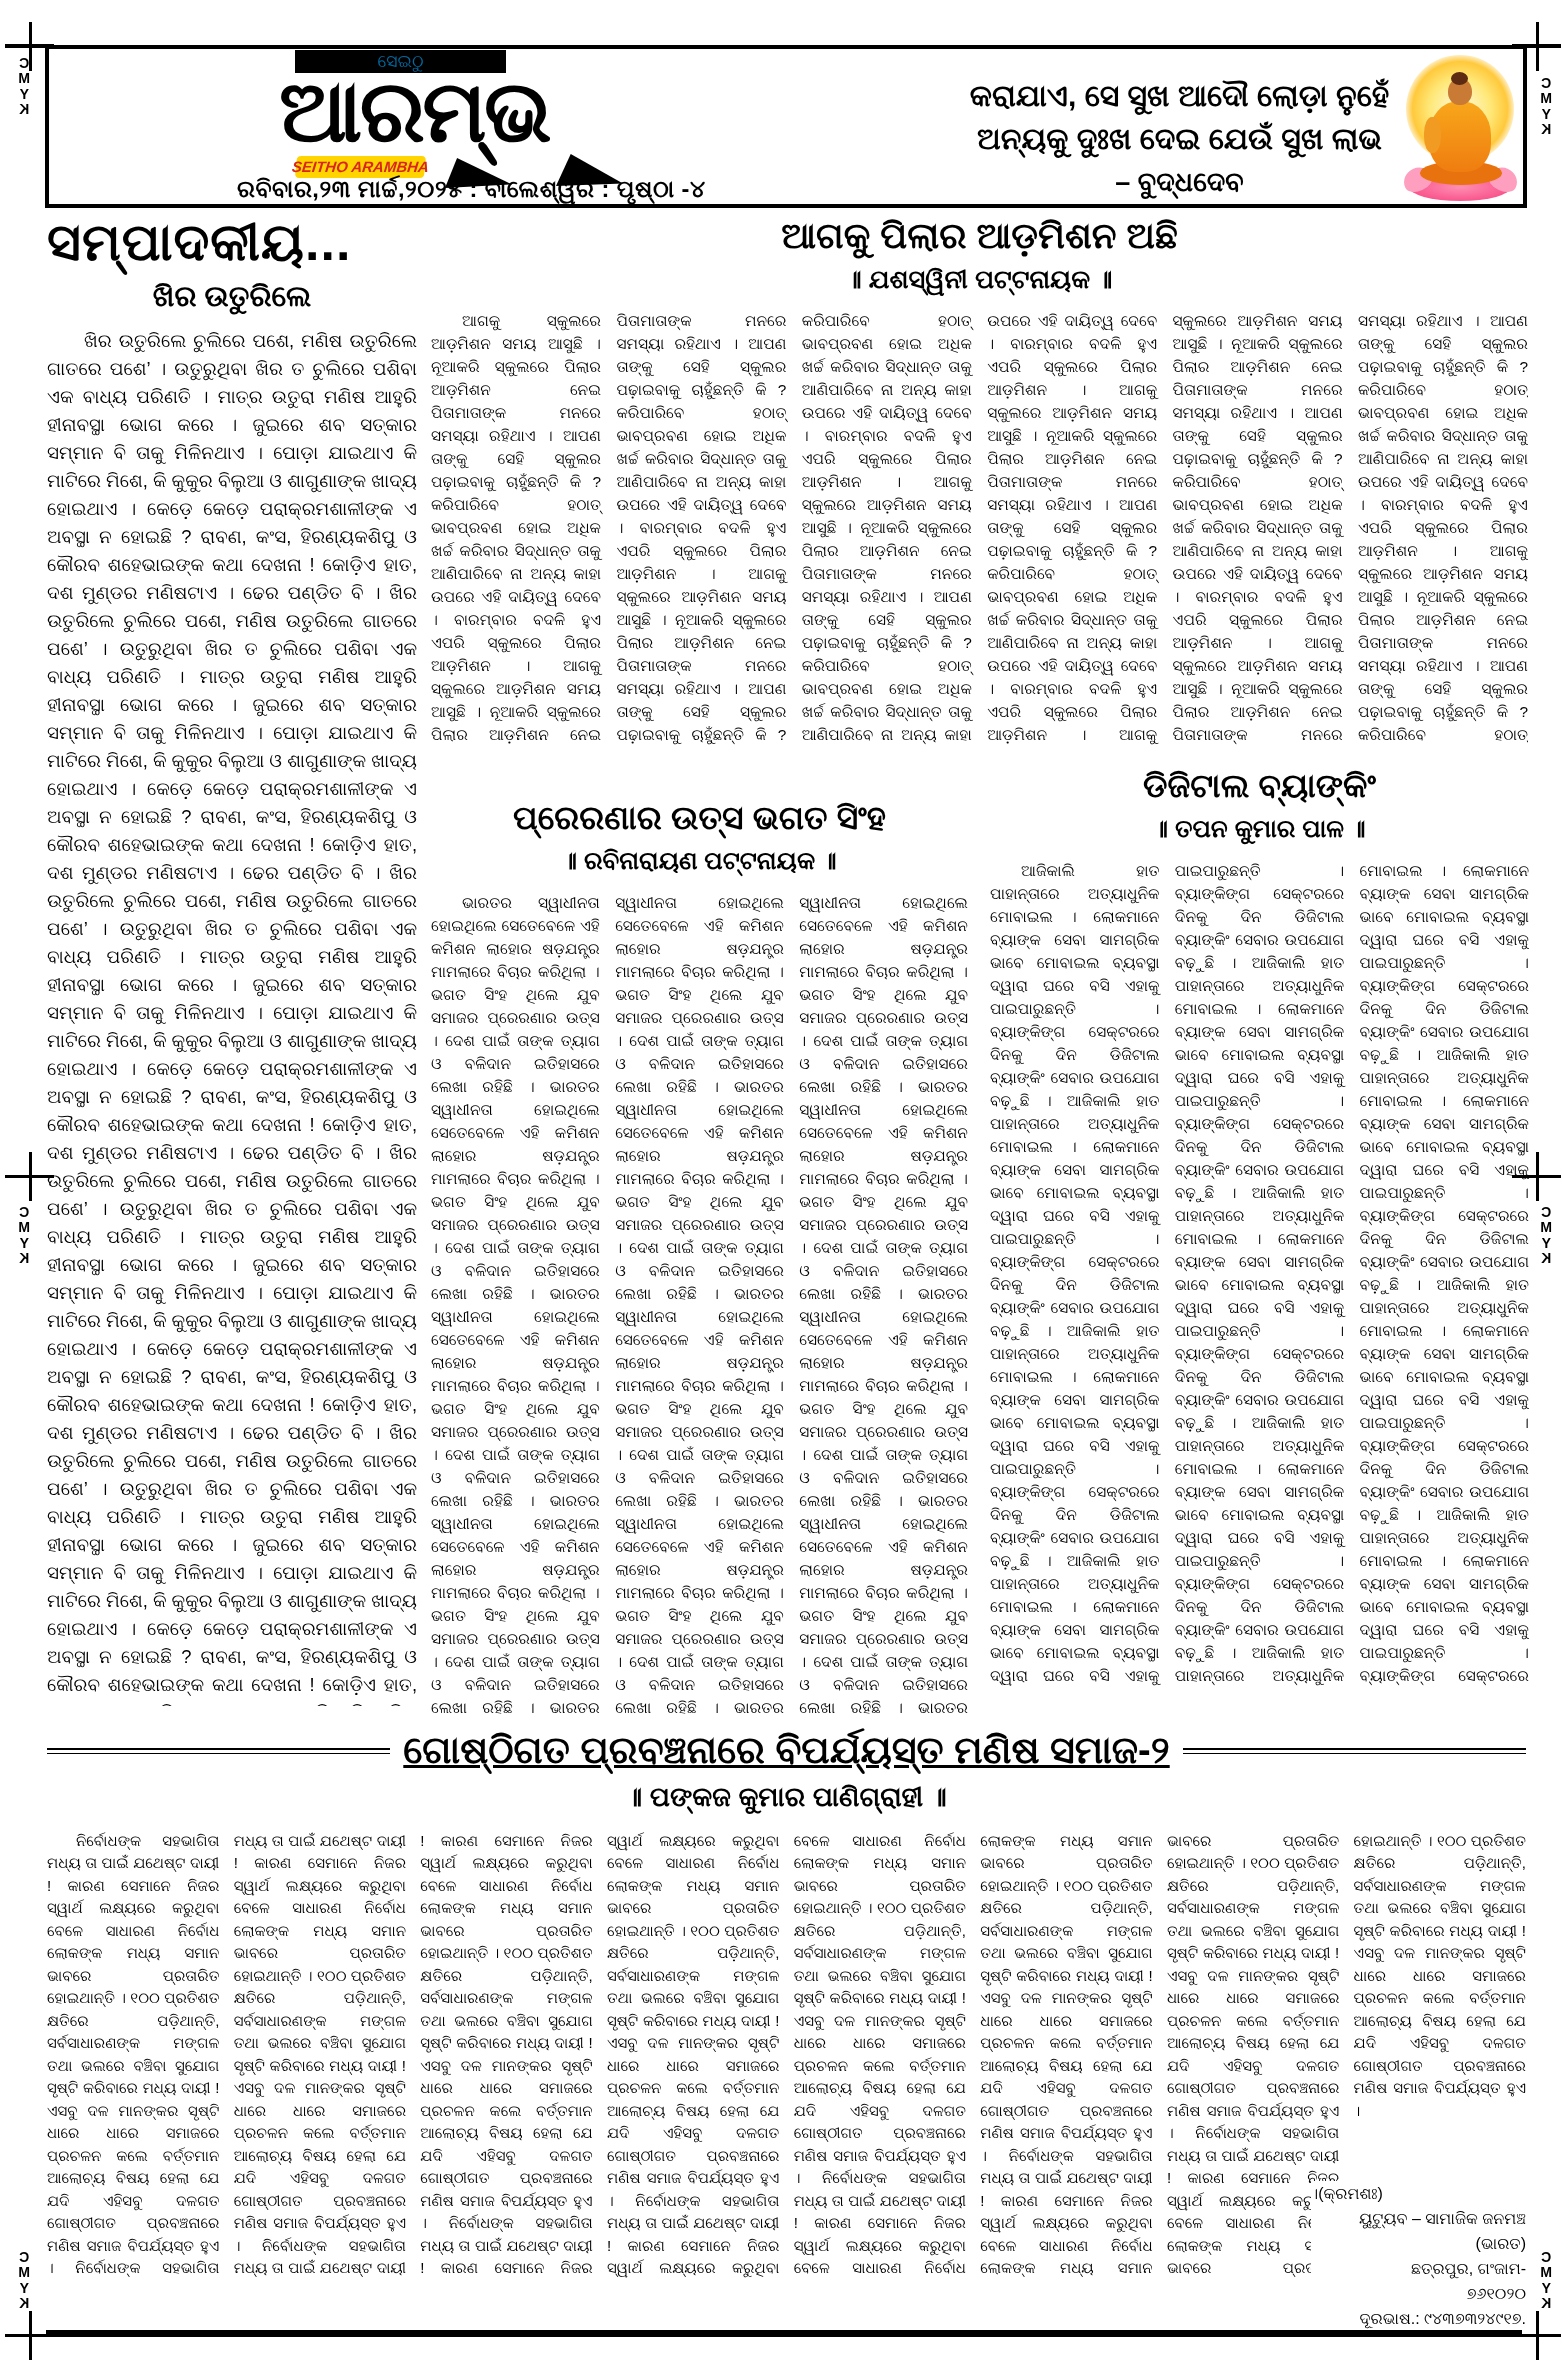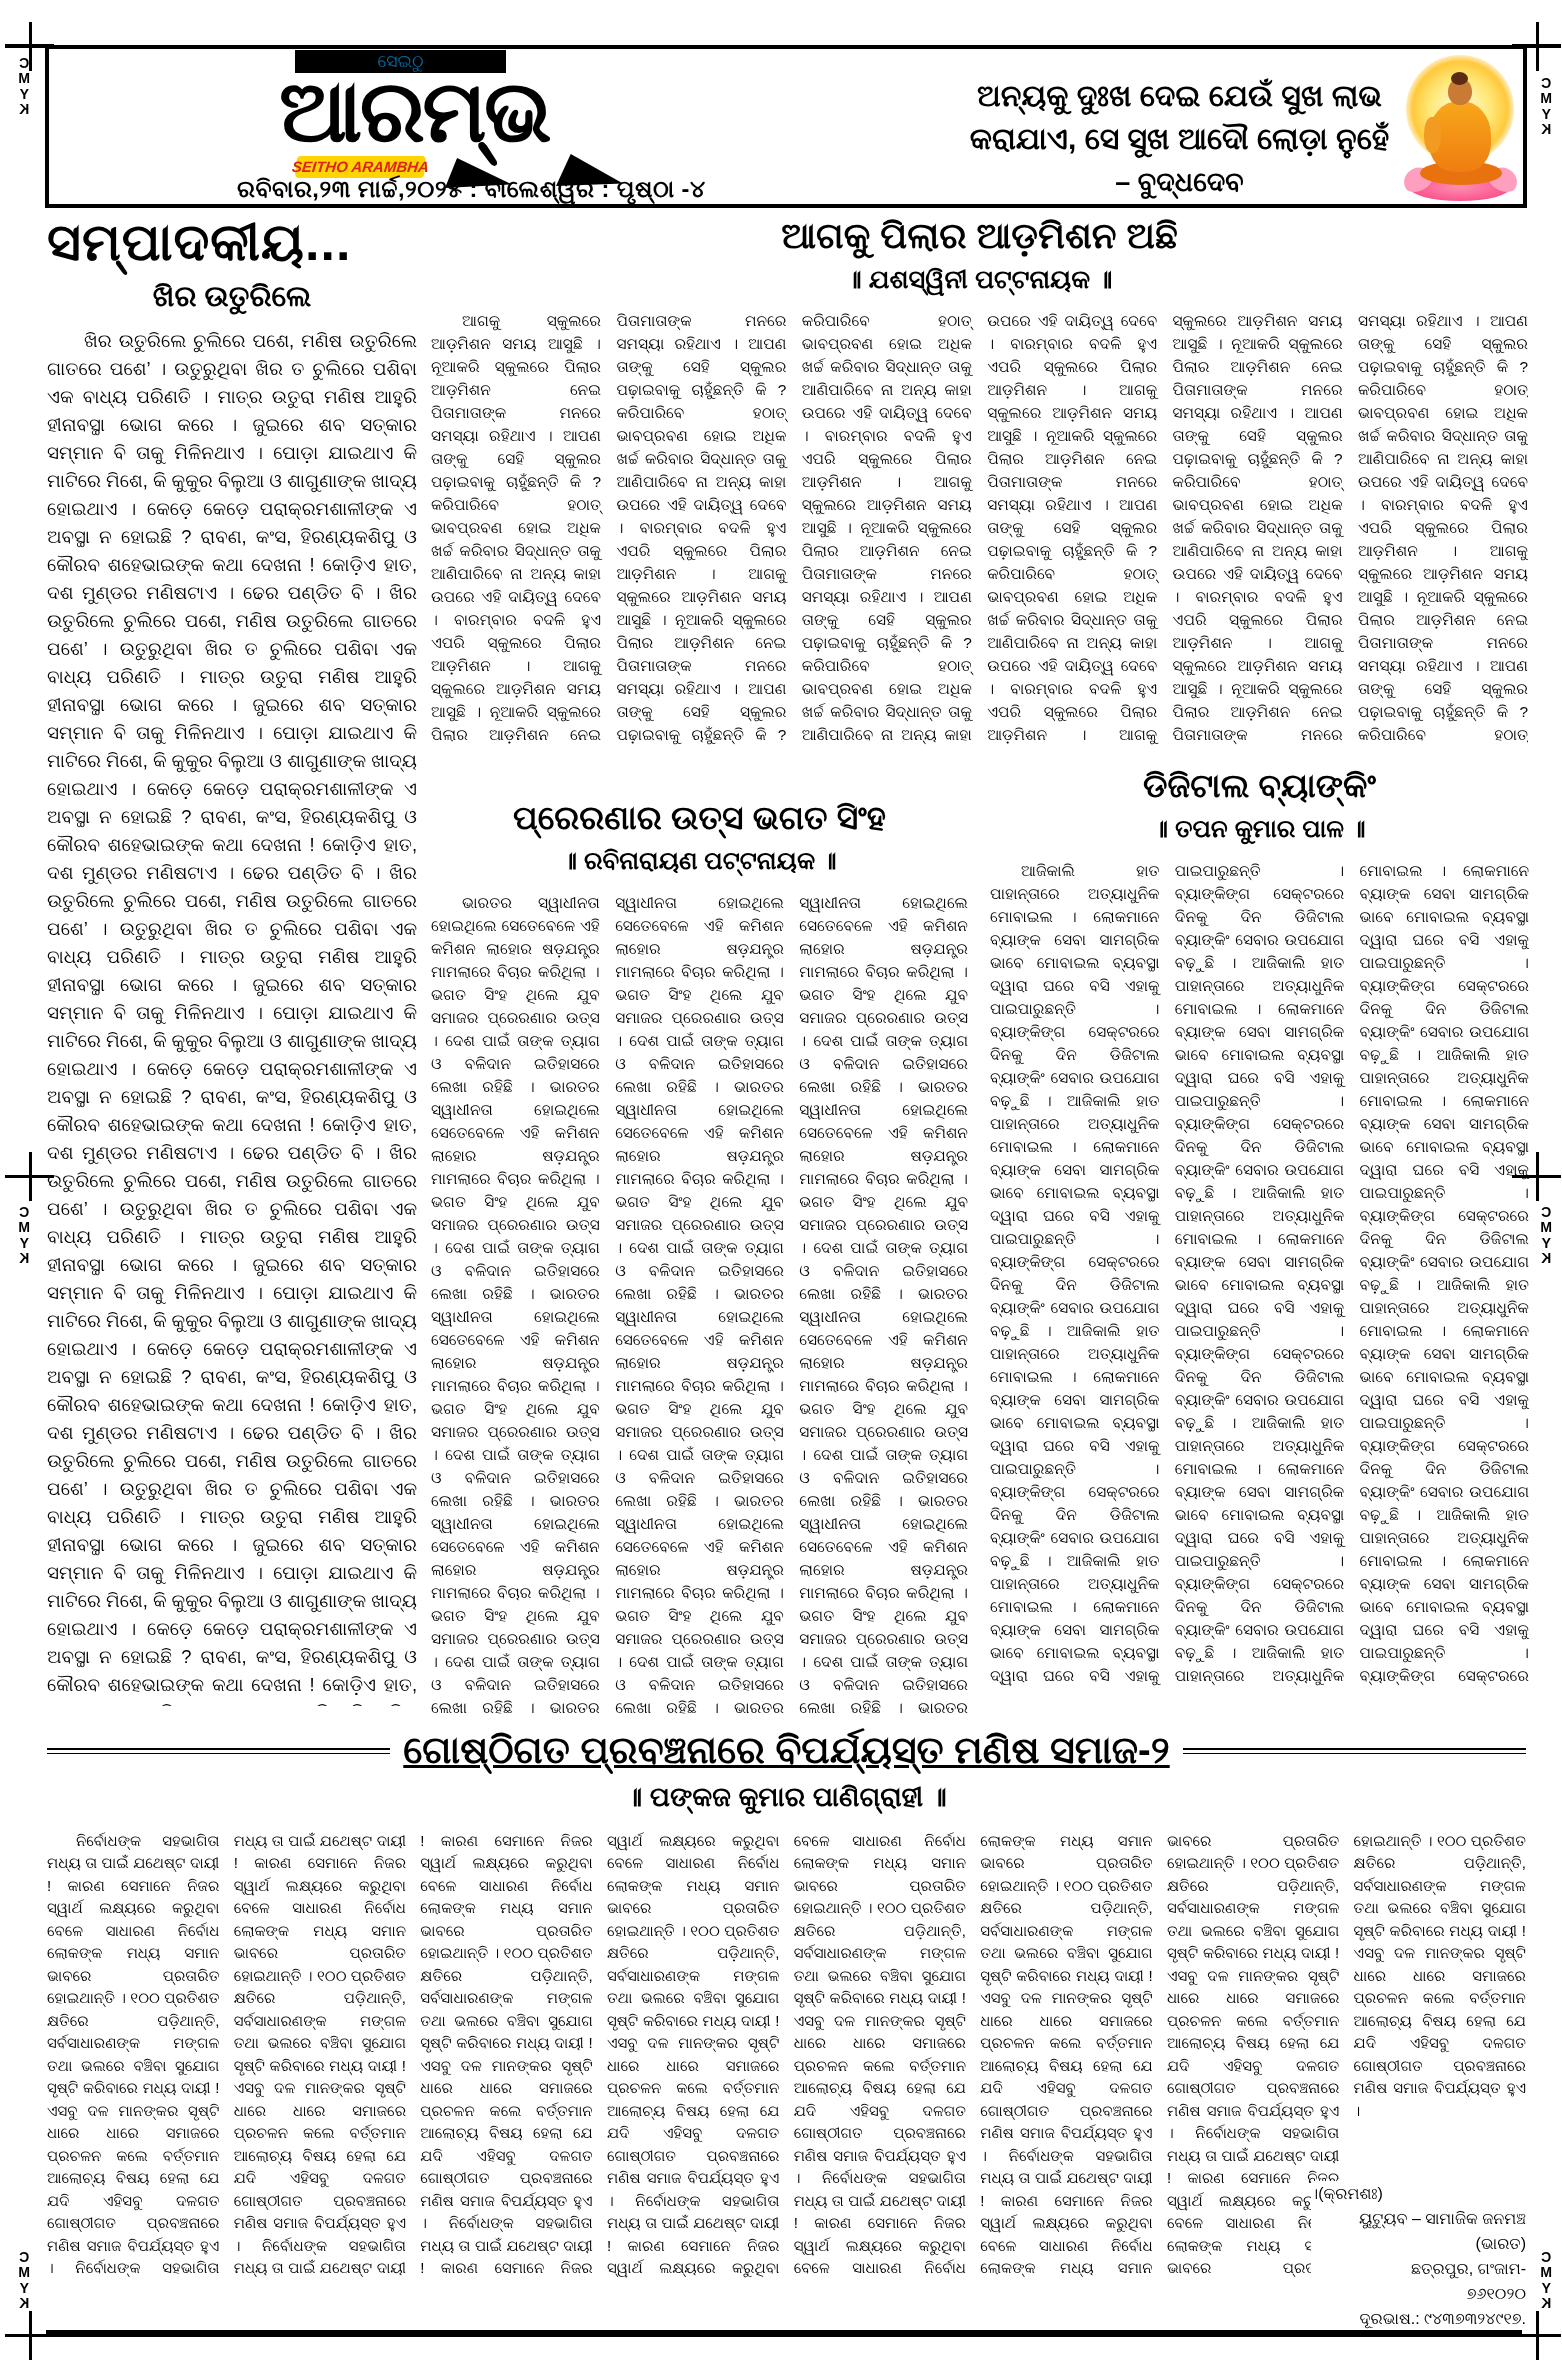--- a/index.html
+++ b/index.html
@@ -106,22 +106,22 @@
 </div>
 <div class="abs logo">ଆରମ୍ଭ</div>
 <div class="abs badge">
   <span>SEITHO ARAMBHA</span>
 </div>
 <div class="flag-tri tri1"></div>
 <div class="flag-tri tri2"></div>
 <div class="abs dateline">ରବିବାର,୨୩ ମାର୍ଚ୍ଚ,୨୦୨୫ : ବାଲେଶ୍ୱର : ପୃଷ୍ଠା -୪</div>
 
 <div class="abs quote">
+  <div>କରାଯାଏ, ସେ ସୁଖ ଆଦୌ ଲୋଡ଼ା ନୁହେଁ</div>
   <div>ଅନ୍ୟକୁ ଦୁଃଖ ଦେଇ ଯେଉଁ ସୁଖ ଲାଭ</div>
-  <div>କରାଯାଏ, ସେ ସୁଖ ଆଦୌ ଲୋଡ଼ା ନୁହେଁ</div>
   <div class="attr">– ବୁଦ୍ଧଦେବ</div>
 </div>
 
 <div class="abs buddha">
   <div class="b-glow"></div>
   <div class="b-lotus"></div>
   <div class="b-petal" style="left:4.1px;top:117px;transform:rotate(-24deg);"></div>
   <div class="b-petal" style="left:90px;top:117px;transform:rotate(24deg);"></div>
   <div class="b-lap"></div>
   <div class="b-body"></div>

